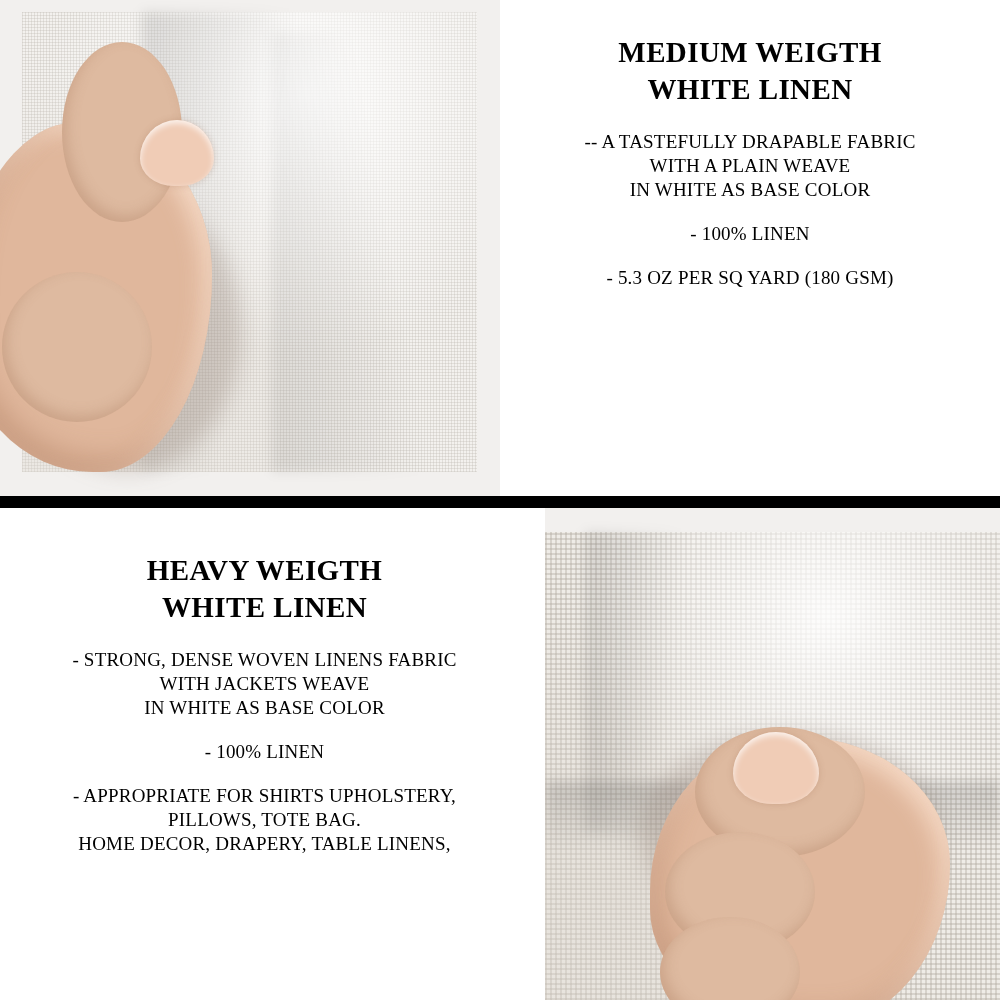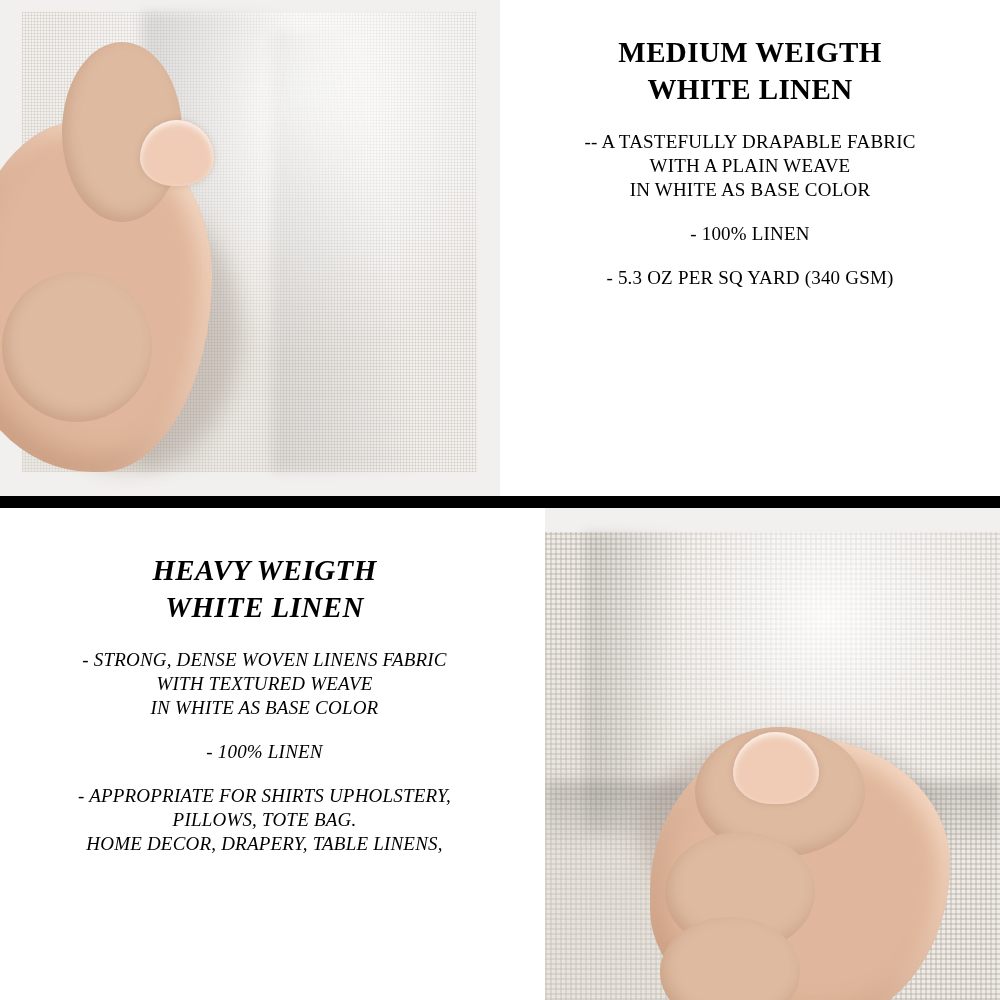--- a/index.html
+++ b/index.html
@@ -137,21 +137,21 @@
 
   
   .text-col {
     flex: 1 1 auto;
     position: relative;
     color: #000000;
     text-align: center;
     display: block;
   }
   .text-col-top { padding: 34px 16px 0 16px; }
-  .text-col-bottom { padding: 44px 16px 0 0; font-style: italic; }
+  .text-col-bottom { padding: 44px 16px 0 0; }
 
   .title {
     font-family: "Liberation Serif", serif;
     font-weight: bold;
     font-size: 29px;
     line-height: 1.28;
     letter-spacing: 0.4px;
     margin: 0 0 22px 0;
   }
   .title .line { display: block; }
@@ -197,39 +197,39 @@
         <span class="line">-- A TASTEFULLY DRAPABLE FABRIC</span>
         <span class="line">WITH A  PLAIN WEAVE</span>
         <span class="line">IN WHITE AS BASE COLOR</span>
       </p>
 
       <p class="bullet">
         <span class="line">- 100% LINEN</span>
       </p>
 
       <p class="bullet">
-        <span class="line">- 5.3 OZ PER SQ YARD (340 GSM)</span>
+        <span class="line">- 5.3 OZ PER SQ YARD (180 GSM)</span>
       </p>
 
     </div>
   </div>
 
   <div class="divider"></div>
 
   <div class="panel panel-bottom">
 
     <div class="text-col text-col-bottom">
       <h2 class="title">
         <span class="line">HEAVY WEIGTH</span>
         <span class="line">WHITE LINEN</span>
       </h2>
 
       <p class="bullet">
         <span class="line">- STRONG, DENSE WOVEN LINENS FABRIC</span>
-        <span class="line">WITH TEXTURED WEAVE</span>
+        <span class="line">WITH JACKETS WEAVE</span>
         <span class="line">IN WHITE AS BASE COLOR</span>
       </p>
 
       <p class="bullet">
         <span class="line">- 100% LINEN</span>
       </p>
 
 
       <p class="bullet">
         <span class="line">- APPROPRIATE FOR SHIRTS UPHOLSTERY,</span>

